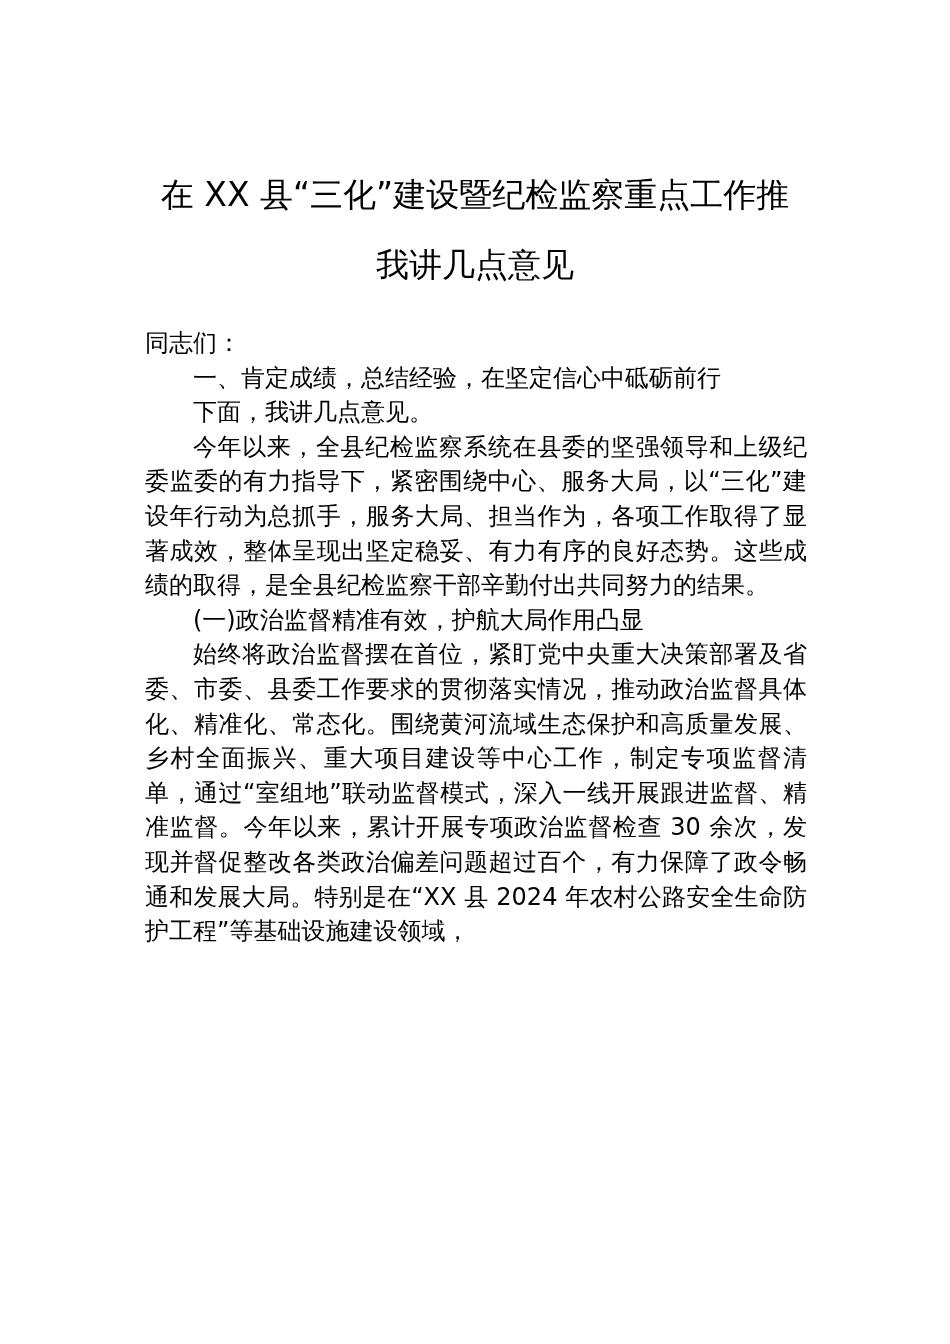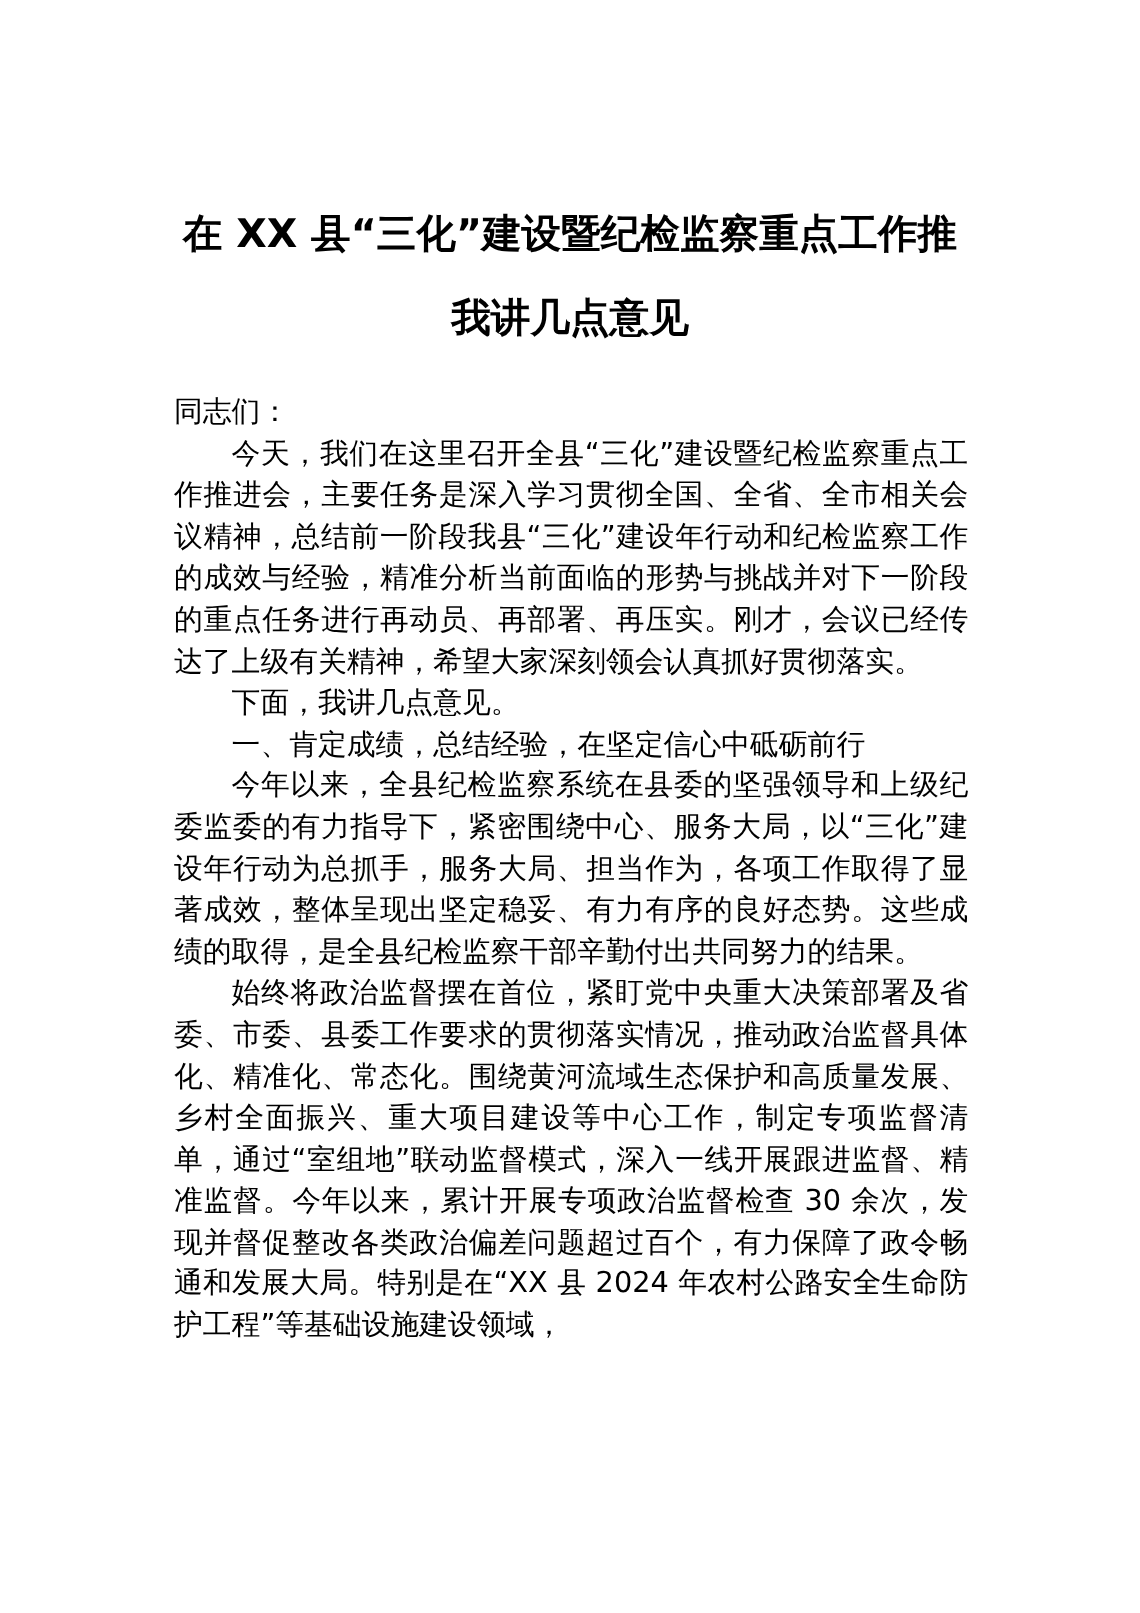--- a/index.html
+++ b/index.html
@@ -25,21 +25,21 @@
     }
     .title {
       position: absolute;
       left: 140px;
       width: 670px;
       top: 160px;
       text-align: center;
       font-size: 33px;
       line-height: 70px;
       letter-spacing: 0px;
-      font-weight: bold;
+      font-weight: normal;
       margin: 0;
     }
     .body-text {
       position: absolute;
       left: 145px;
       width: 662px;
       top: 326px;
       font-size: 24px;
       line-height: 34.6px;
     }
@@ -59,19 +59,19 @@
 <body>
 
 <div class="page">
   <h1 class="title">
     <div>在 XX 县“三化”建设暨纪检监察重点工作推</div>
     <div>我讲几点意见</div>
   </h1>
 
   <div class="body-text">
     <p>同志们：</p>
-    <p class="indent">今天，我们在这里召开全县“三化”建设暨纪检监察重点工作推进会，主要任务是深入学习贯彻全国、全省、全市相关会议精神，总结前一阶段我县“三化”建设年行动和纪检监察工作的成效与经验，精准分析当前面临的形势与挑战并对下一阶段的重点任务进行再动员、再部署、再压实。刚才，会议已经传达了上级有关精神，希望大家深刻领会认真抓好贯彻落实。</p>
+    <p class="indent heading-1">一、肯定成绩，总结经验，在坚定信心中砥砺前行</p>
     <p class="indent">下面，我讲几点意见。</p>
-    <p class="indent heading-1">一、肯定成绩，总结经验，在坚定信心中砥砺前行</p>
     <p class="indent">今年以来，全县纪检监察系统在县委的坚强领导和上级纪委监委的有力指导下，紧密围绕中心、服务大局，以“三化”建设年行动为总抓手，服务大局、担当作为，各项工作取得了显著成效，整体呈现出坚定稳妥、有力有序的良好态势。这些成绩的取得，是全县纪检监察干部辛勤付出共同努力的结果。</p>
+    <p class="indent">(一)政治监督精准有效，护航大局作用凸显</p>
     <p class="indent">始终将政治监督摆在首位，紧盯党中央重大决策部署及省委、市委、县委工作要求的贯彻落实情况，推动政治监督具体化、精准化、常态化。围绕黄河流域生态保护和高质量发展、乡村全面振兴、重大项目建设等中心工作，制定专项监督清单，通过“室组地”联动监督模式，深入一线开展跟进监督、精准监督。今年以来，累计开展专项政治监督检查 30 余次，发现并督促整改各类政治偏差问题超过百个，有力保障了政令畅通和发展大局。特别是在“XX 县 2024 年农村公路安全生命防护工程”等基础设施建设领域，</p>
   </div>
 </div>
 
 </body></html>

